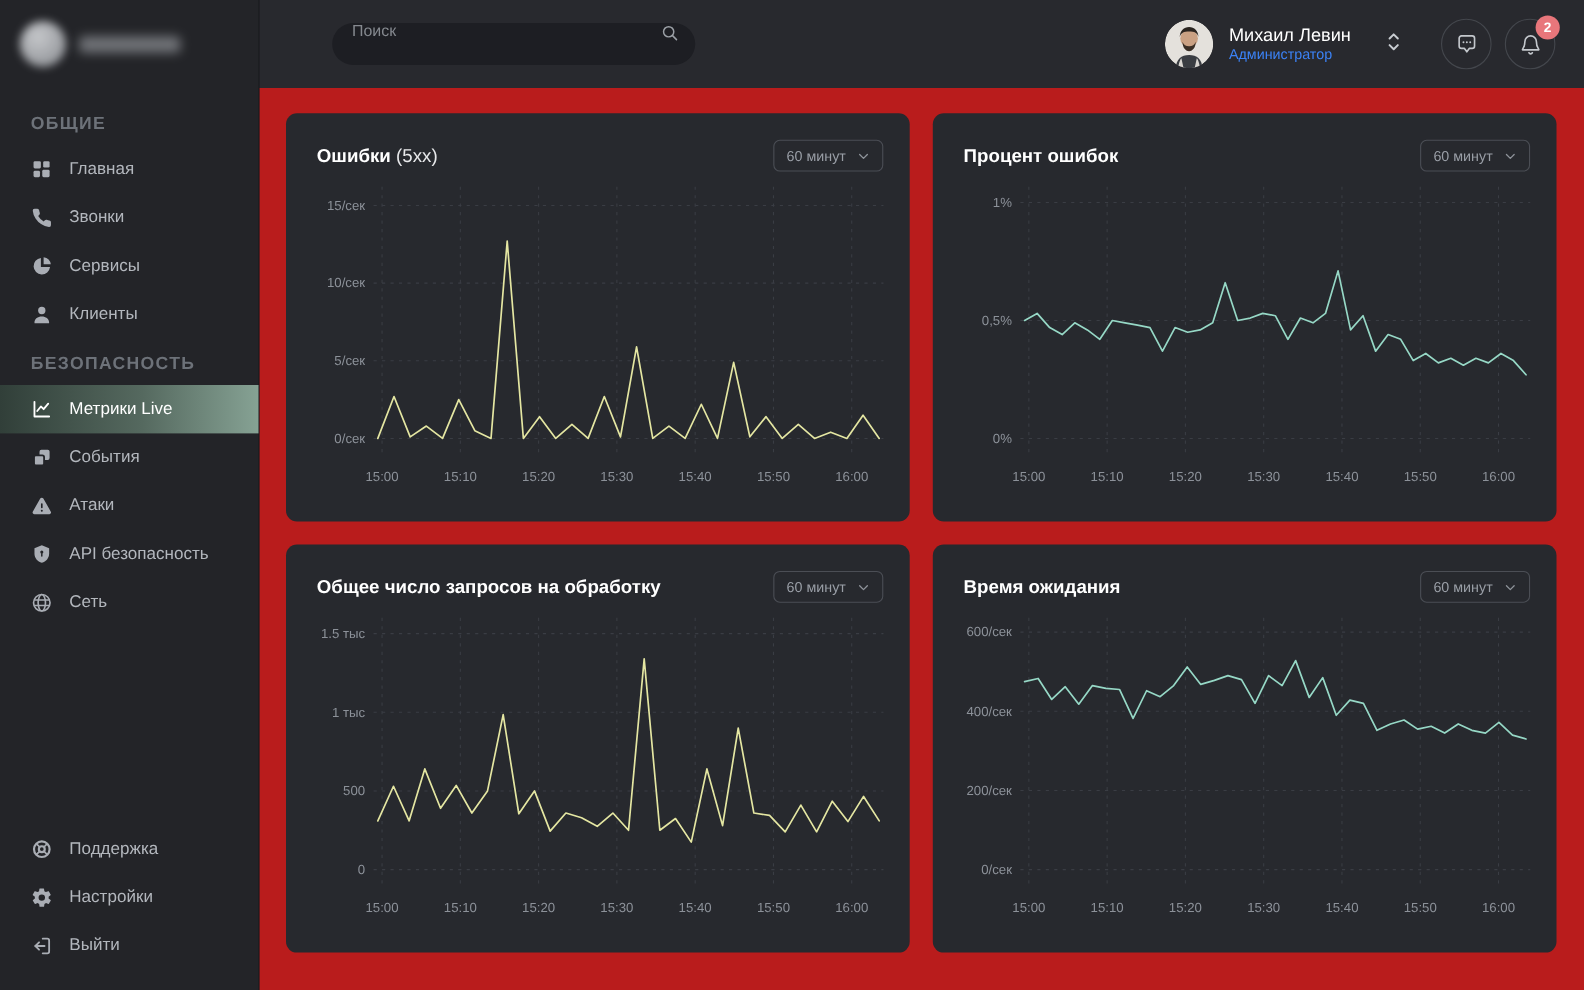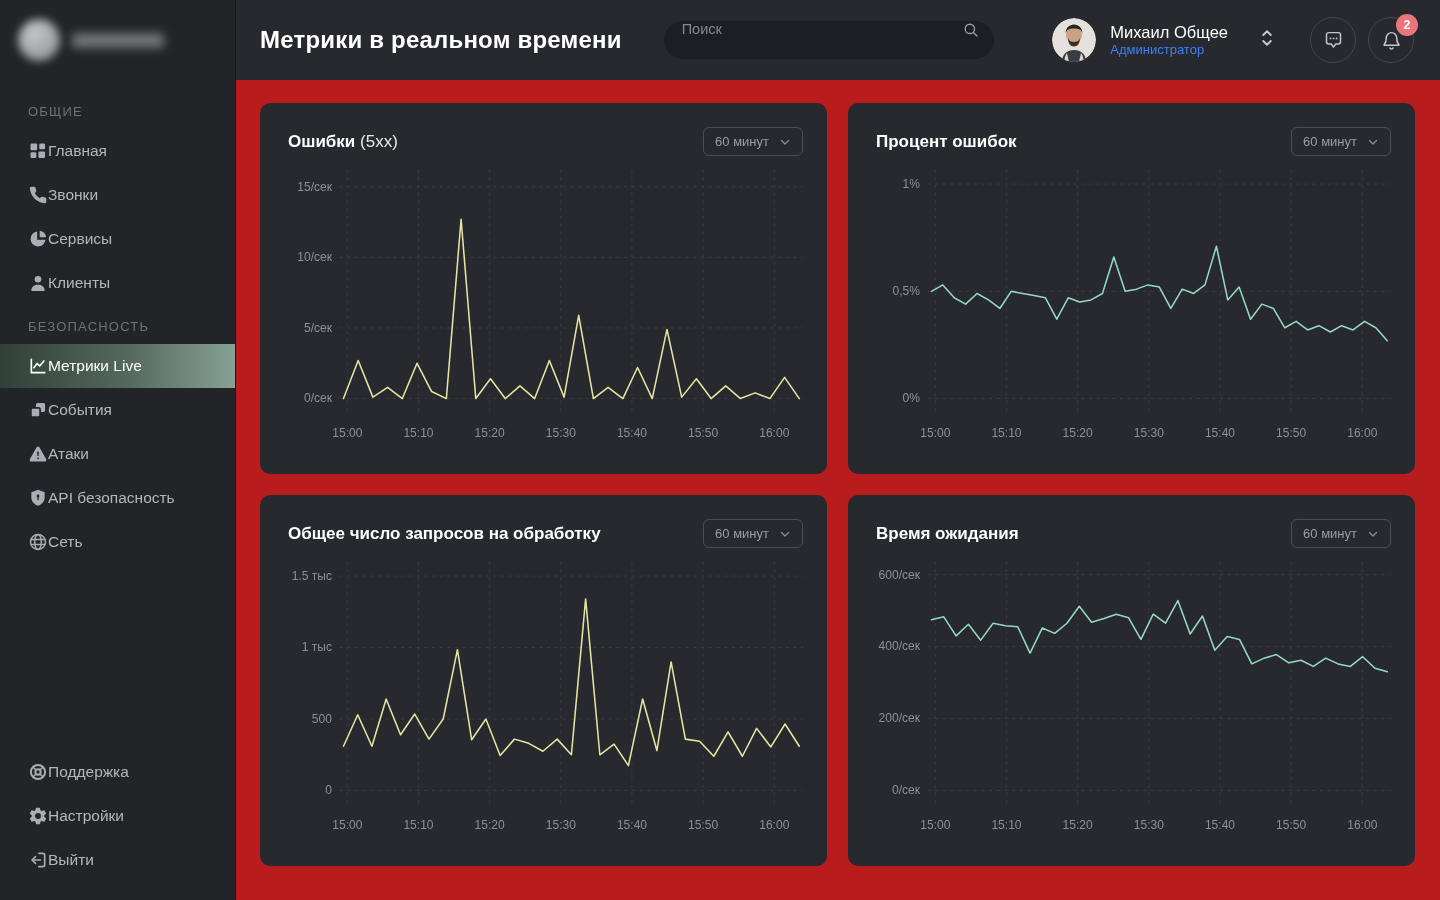--- a/index.html
+++ b/index.html
@@ -18,25 +18,25 @@
   }
   .logo-row { height:80px; display:flex; align-items:center; padding-left:18px; gap:12px; }
   .logo-mark {
     width:42px; height:42px; border-radius:50%;
     background:radial-gradient(circle at 40% 35%, #d8dadd, #8e9196);
     filter:blur(4px); opacity:.9;
   }
   .logo-text-bar { width:92px; height:15px; border-radius:4px; background:#9a9da2; filter:blur(5px); opacity:.65; }
   .nav { padding-top:10px; }
   .nav-section-label {
-    color:#6d7279; font-size:13px; letter-spacing:1.2px; font-weight:400;
+    color:#6d7279; font-size:16px; letter-spacing:1.2px; font-weight:700;
     padding:14px 0 10px 28px; text-transform:uppercase;
   }
   .nav-item {
-    height:44px; display:flex; align-items:center; 
+    height:44px; display:flex; align-items:center; gap:15px;
     padding-left:28px; color:#b3b7bd; font-size:15.5px; cursor:pointer;
   }
   .nav-item svg { width:20px; height:20px; flex:0 0 20px; color:#a9adb4; }
   .nav-item.active {
     background:linear-gradient(90deg,#313f39 0%, #55695f 55%, #86a294 100%);
     color:#ffffff;
   }
   .nav-item.active svg { color:#ffffff; }
   .sidebar-footer { margin-top:auto; padding-bottom:18px; }
 
@@ -212,21 +212,20 @@
             <path d="M5 12h10"></path>
         </svg>
         <span>Выйти</span>
       </div>
     </div>
   </aside>
 
   <div class="main">
 
     <header class="topbar">
-      <h1 class="page-title">Метрики в реальном времени</h1>
 
       <div class="search-box">
         <input type="text" placeholder="Поиск" style="">
         <svg viewBox="0 0 24 24" fill="none" stroke="currentColor" stroke-width="1.8" stroke-linecap="round">
           <circle cx="10.5" cy="10.5" r="6.2"></circle>
             <path d="M15.2 15.2L20 20"></path>
         </svg>
       </div>
 
       <div class="user-cluster">
@@ -234,21 +233,21 @@
           <svg viewBox="0 0 44 44">
             <circle cx="22" cy="22" r="22" fill="#e4e1dc"></circle>
             <path d="M10 44c0-8 5-12 12-12s12 4 12 12z" fill="#3a3d42"></path>
             <path d="M12 44c1-6 2-8 3-9l2 9zM32 44c-1-6-2-8-3-9l-2 9z" fill="#d8d5d0"></path>
             <circle cx="22" cy="17" r="8" fill="#caa183"></circle>
             <path d="M13.5 16c0-6 3.8-9.5 8.5-9.5s8.5 3.5 8.5 9.5c0-2-1.5-3.5-3-4.5-2-1.3-9-1.3-11 0-1.5 1-3 2.5-3 4.5z" fill="#2b2520"></path>
             <path d="M16 20c0 5 2.5 8.5 6 8.5s6-3.5 6-8.5c-1 3-3 4-6 4s-5-1-6-4z" fill="#3a2e25"></path>
           </svg>
         </div>
         <div class="user-meta">
-          <div class="user-name">Михаил Общее</div>
+          <div class="user-name">Михаил Левин</div>
           <div class="user-role">Администратор</div>
         </div>
         <div class="user-caret">
           <svg viewBox="0 0 24 30" fill="none" stroke="currentColor" stroke-width="2.4" stroke-linecap="round" stroke-linejoin="round">
             <path d="M7 11l5-5 5 5"></path>
               <path d="M7 19l5 5 5-5"></path>
           </svg>
         </div>
 
         <button class="round-btn">

